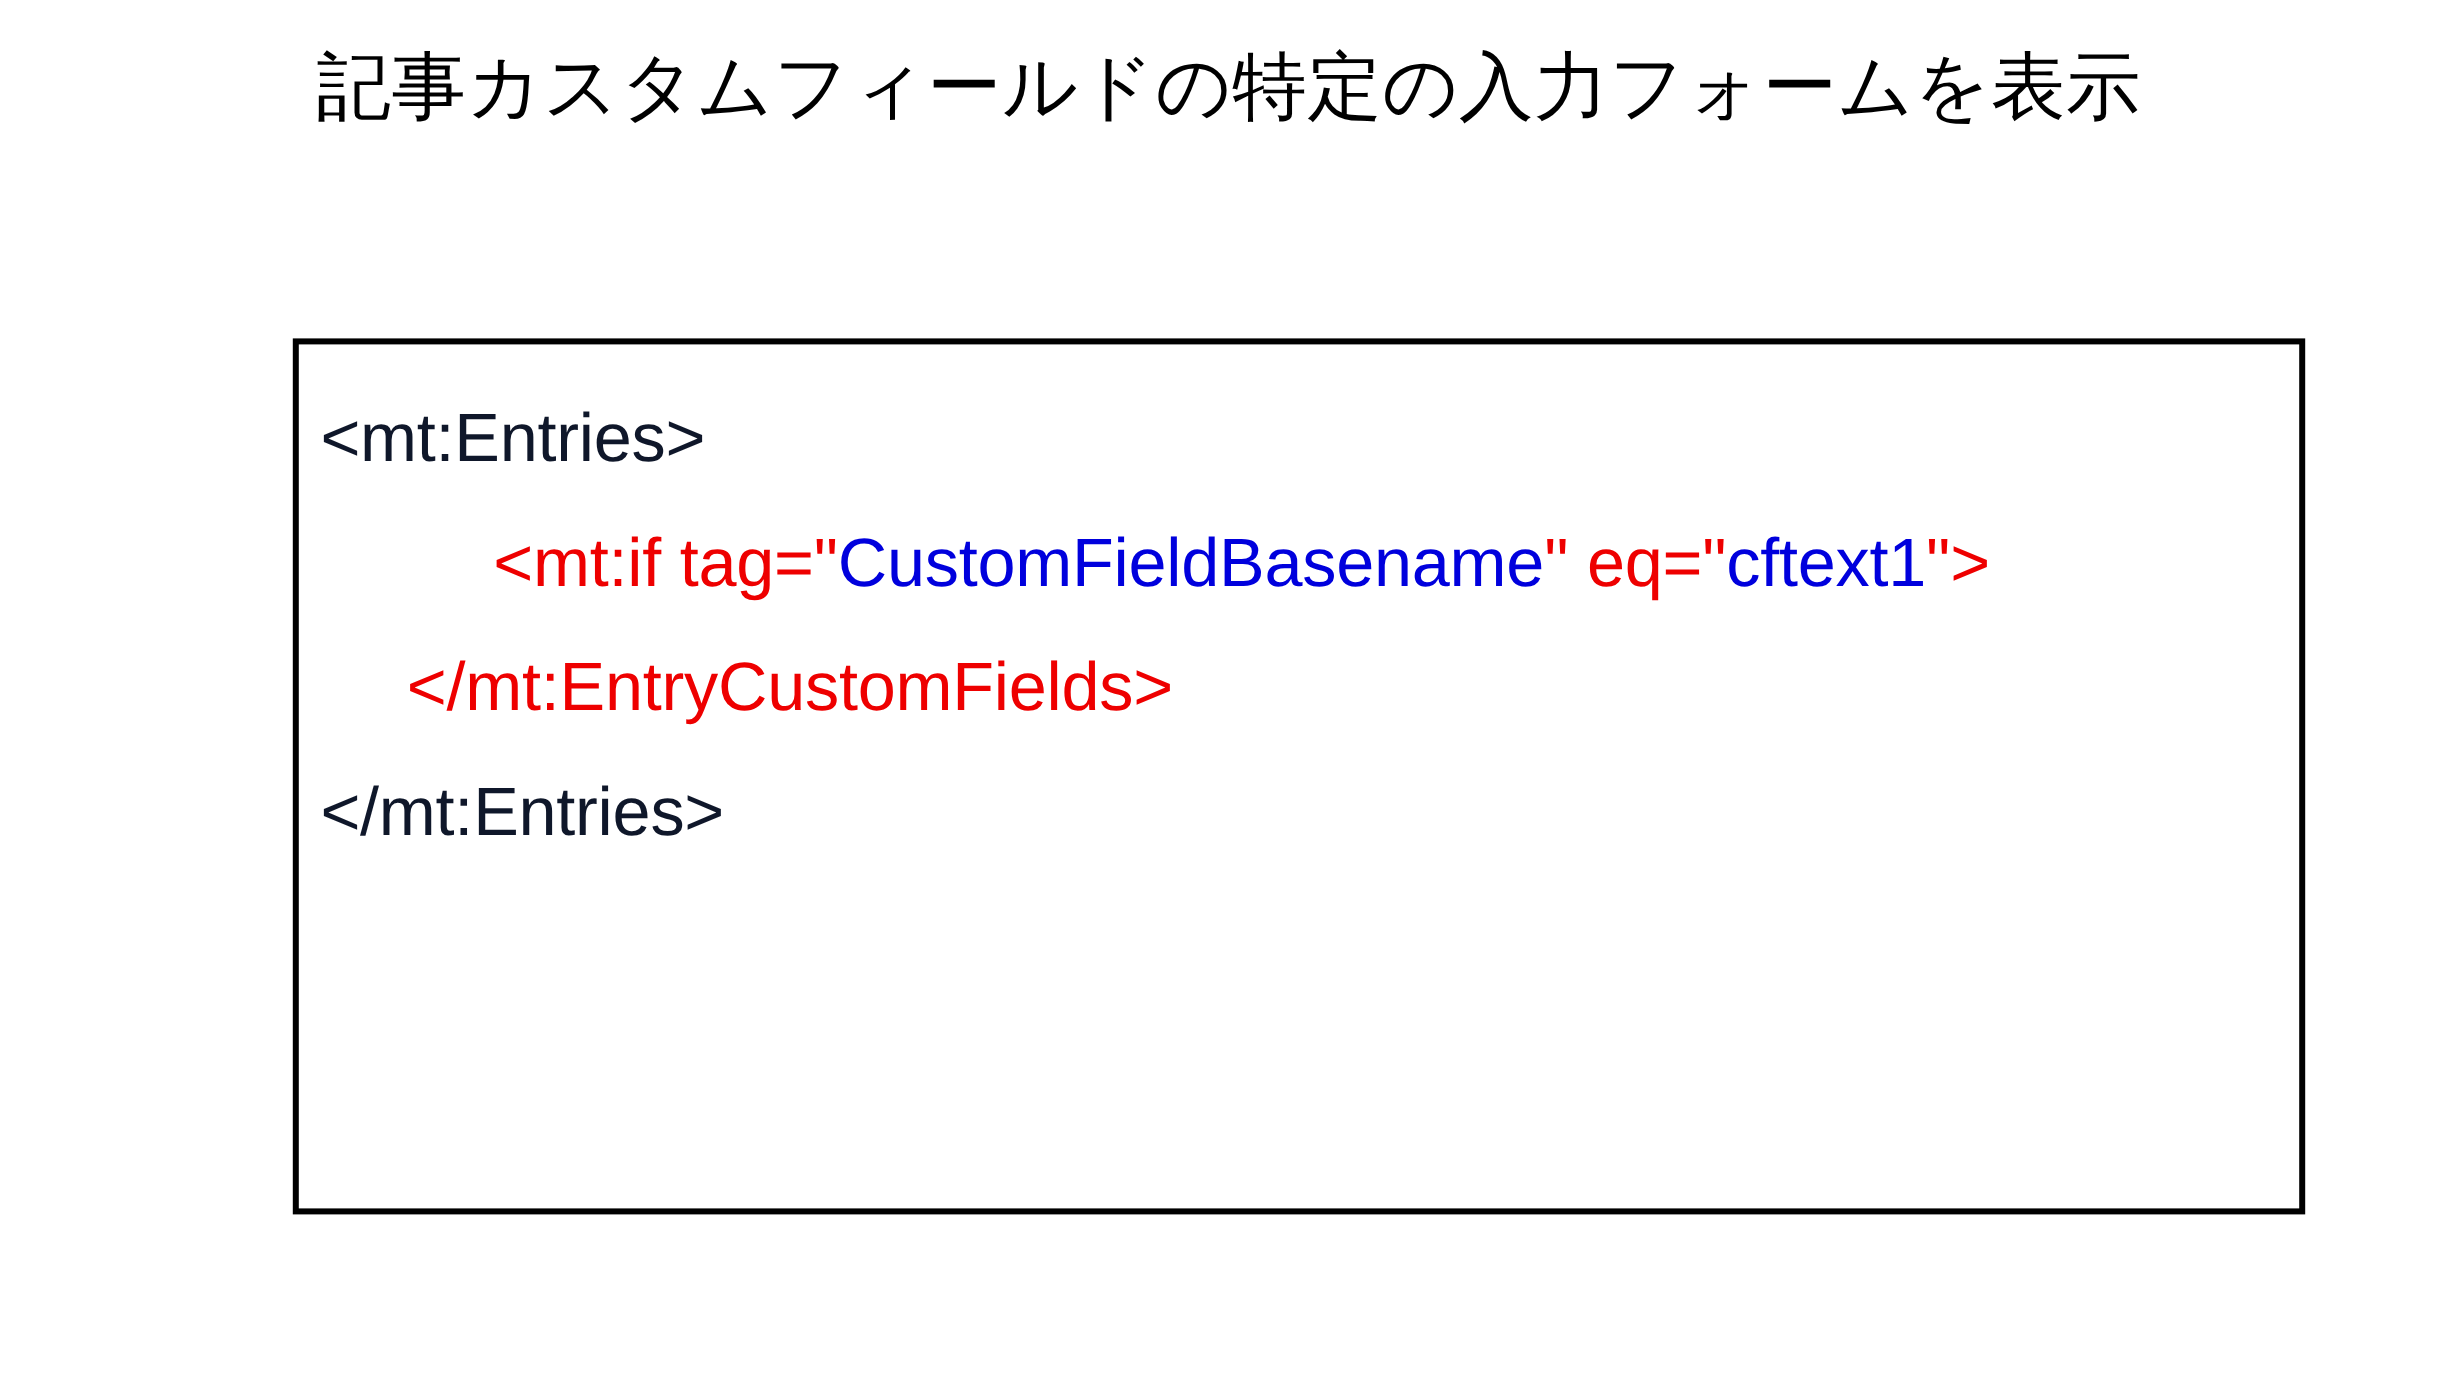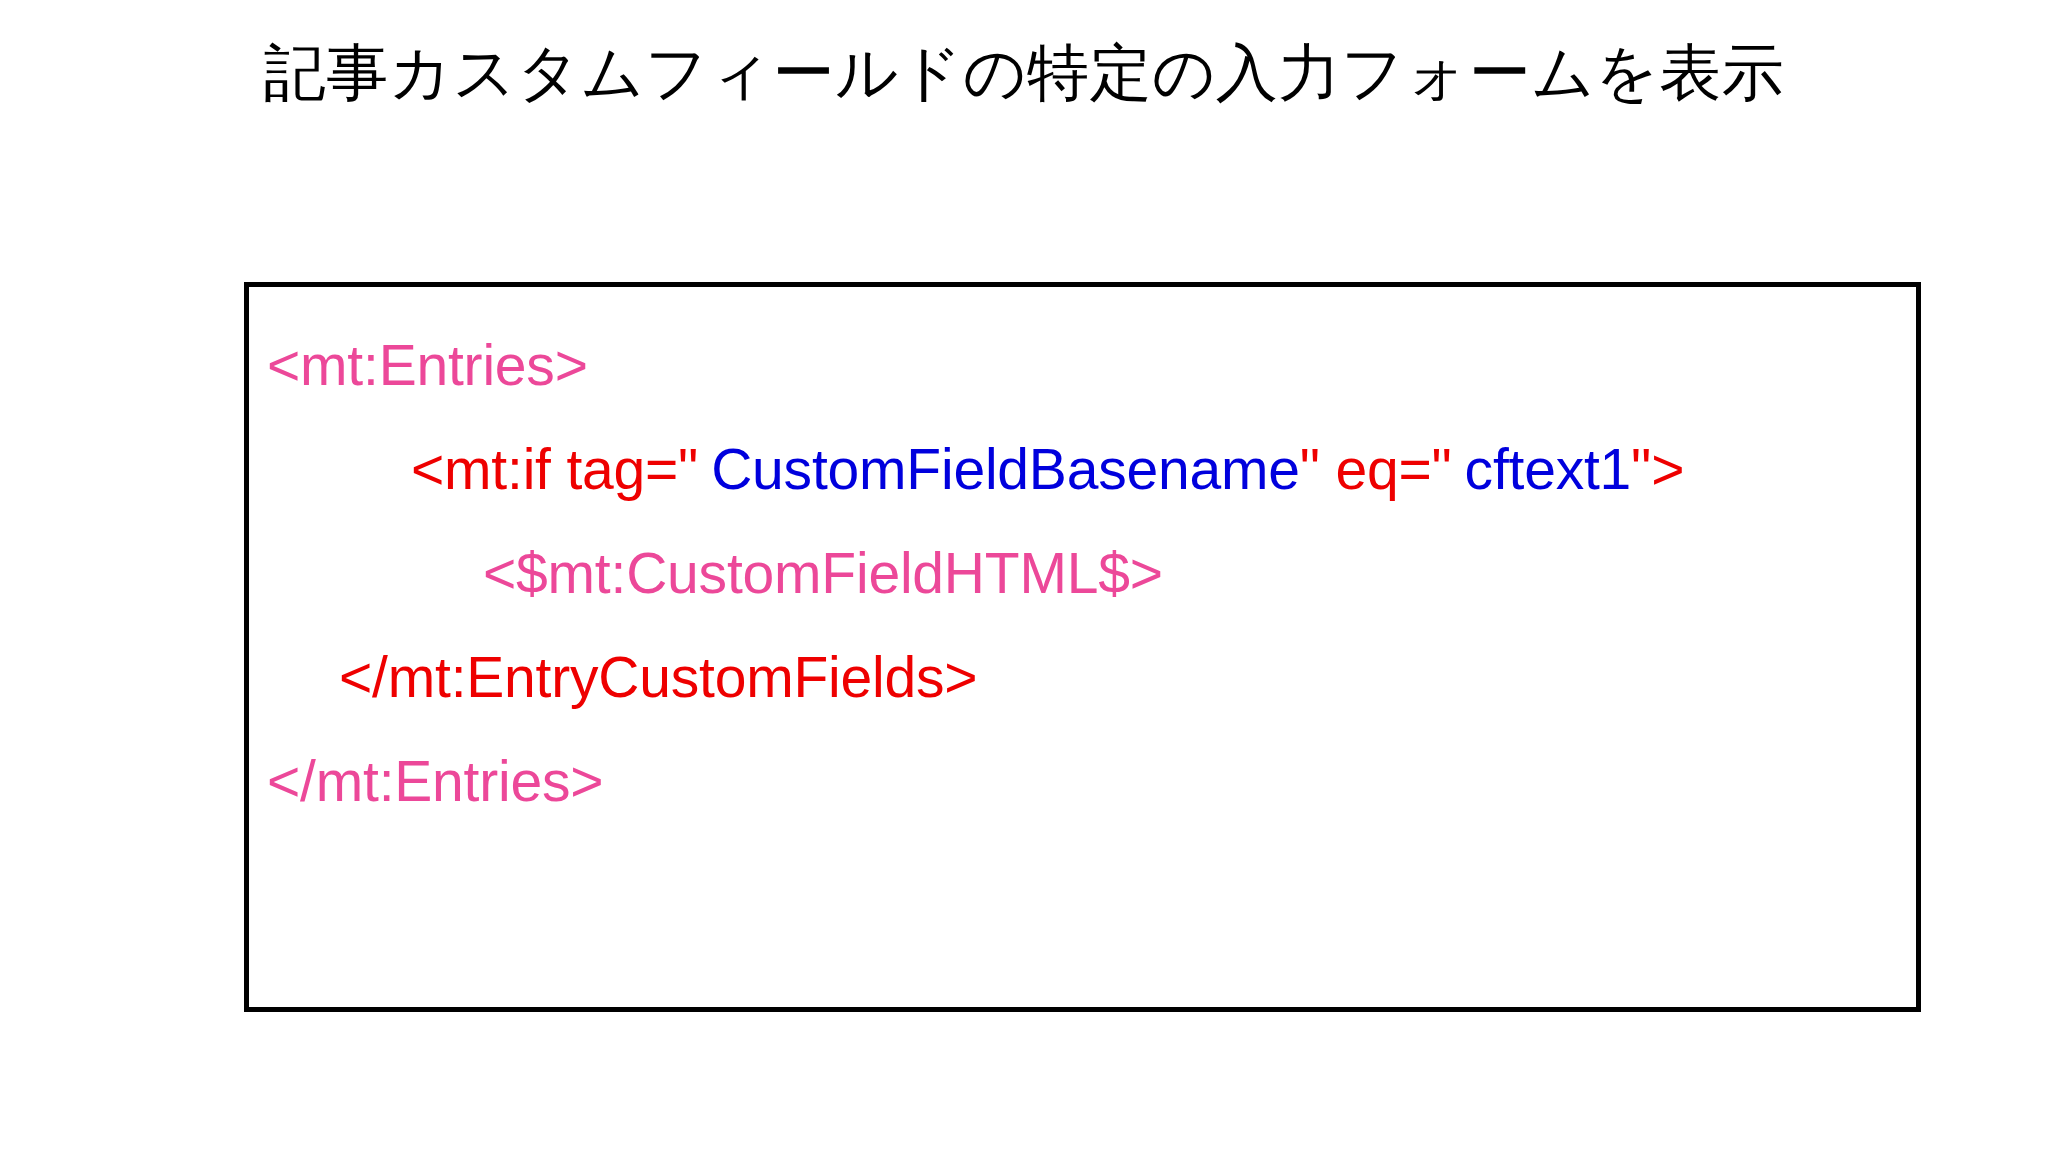--- a/index.html
+++ b/index.html
@@ -55,34 +55,33 @@
     line-height: 104px;
     white-space: pre;
     color: #000000;
     letter-spacing: -0.2px;
   }
   .ind0 { padding-left: 0px; }
   .ind1 { padding-left: 72px; }
   .ind2 { padding-left: 144px; }
   .ind3 { padding-left: 216px; }
 
-  .tok-black { color: #ec4899; }
+  .tok-black { color: #0f172a; }
   .tok-red   { color: #ee0000; }
-  .tok-blue  { color: #0000dd; margin-left: 13px; }
+  .tok-blue  { color: #0000dd; }
 </style>
 </head>
 <body>
 
 <div class="slide">
 
   <div class="slide-title">記事カスタムフィールドの特定の入力フォームを表示</div>
 
   <div class="code-box">
     <div class="code-lines">
         <div class="code-line ind0"><span class="tok-black">&lt;mt:Entries&gt;</span></div>
         <div class="code-line ind2"><span class="tok-red">&lt;mt:if tag="</span><span class="tok-blue">CustomFieldBasename</span><span class="tok-red">" eq="</span><span class="tok-blue">cftext1</span><span class="tok-red">"&gt;</span></div>
-        <div class="code-line ind3"><span class="tok-black">&lt;$mt:CustomFieldHTML$&gt;</span></div>
         <div class="code-line ind1"><span class="tok-red">&lt;/mt:EntryCustomFields&gt;</span></div>
         <div class="code-line ind0"><span class="tok-black">&lt;/mt:Entries&gt;</span></div>
       </div>
   </div>
 
 </div>
 
 </body></html>

